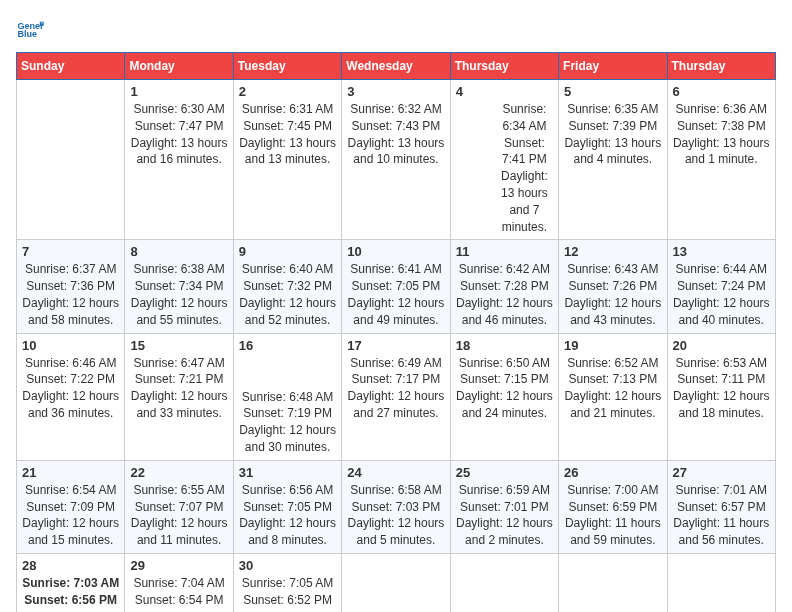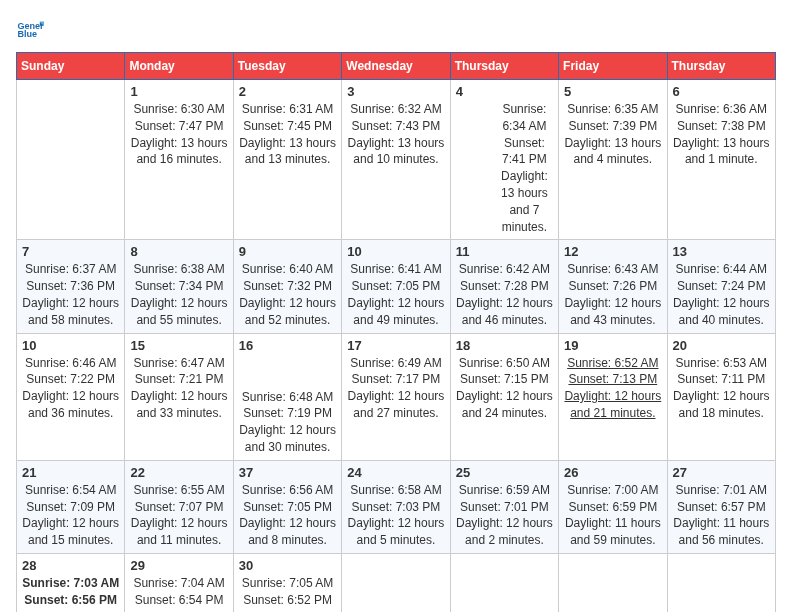--- a/index.html
+++ b/index.html
@@ -237,21 +237,21 @@
         </td>
         <td>
           <span class="day-number">18</span>
           <div class="day-info" style="white-space: pre-line;">Sunrise: 6:50 AM
 Sunset: 7:15 PM
 Daylight: 12 hours
 and 24 minutes.</div>
         </td>
         <td>
           <span class="day-number">19</span>
-          <div class="day-info" style="white-space: pre-line; text-decoration: underline;">Sunrise: 6:52 AM
+          <div class="day-info" style="white-space: pre-line;">Sunrise: 6:52 AM
 Sunset: 7:13 PM
 Daylight: 12 hours
 and 21 minutes.</div>
         </td>
         <td>
           <span class="day-number">20</span>
           <div class="day-info" style="white-space: pre-line;">Sunrise: 6:53 AM
 Sunset: 7:11 PM
 Daylight: 12 hours
 and 18 minutes.</div>
@@ -266,21 +266,21 @@
 and 15 minutes.</div>
         </td>
         <td>
           <span class="day-number">22</span>
           <div class="day-info" style="white-space: pre-line;">Sunrise: 6:55 AM
 Sunset: 7:07 PM
 Daylight: 12 hours
 and 11 minutes.</div>
         </td>
         <td>
-          <span class="day-number">37</span>
+          <span class="day-number">31</span>
           <div class="day-info" style="white-space: pre-line;">Sunrise: 6:56 AM
 Sunset: 7:05 PM
 Daylight: 12 hours
 and 8 minutes.</div>
         </td>
         <td>
           <span class="day-number">24</span>
           <div class="day-info" style="white-space: pre-line;">Sunrise: 6:58 AM
 Sunset: 7:03 PM
 Daylight: 12 hours

